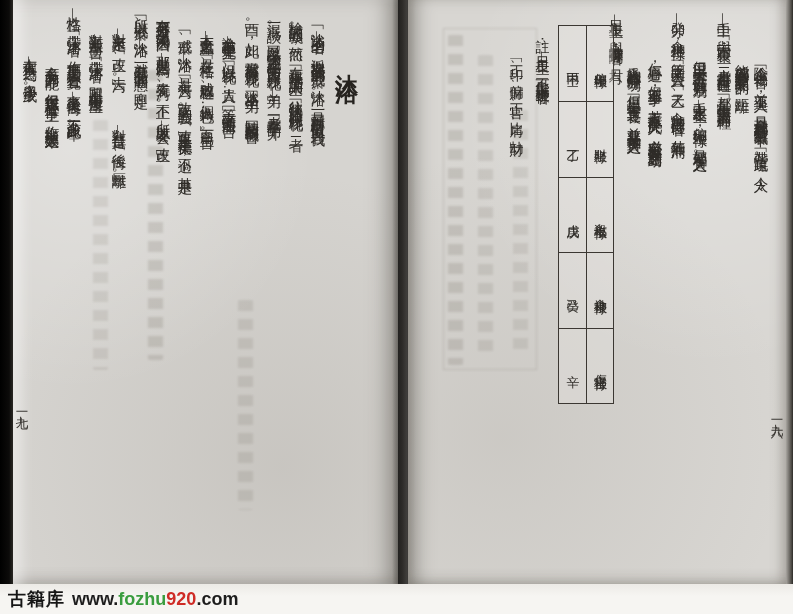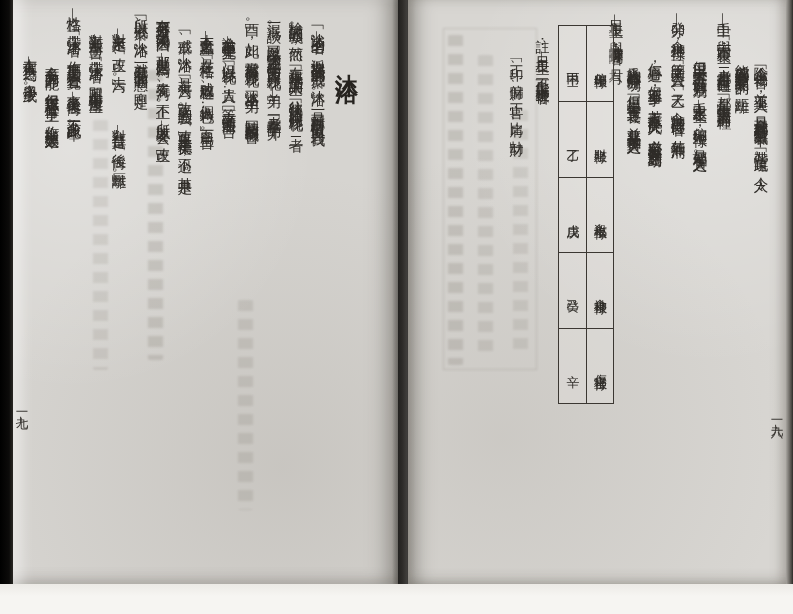--- a/index.html
+++ b/index.html
@@ -131,14 +131,21 @@
 
   <div class="vcol" style="left:531px;top:28px;font-size:14px;">註：日主長生—不可能與十神坐祿者—</div>
   <div class="vcol" style="left:505px;top:53px;font-size:14px;">「正印、偏財、正官、比肩、劫財」</div>
 
   <div class="vcol small" style="left:766px;top:413px;">一九六</div>
 
   <div class="gutter"></div>
   <div class="edge-right"></div>
 
   <div class="wm-bar"></div>
+  <div class="wm-text">
+    <span class="wm-cn">古籍库</span>
+    <span class="wm-black">www.</span>
+    <span class="wm-green">fozhu</span>
+    <span class="wm-red">920</span>
+    <span class="wm-black">.com</span>
+  </div>
 
 </div>
 
 </body></html>

